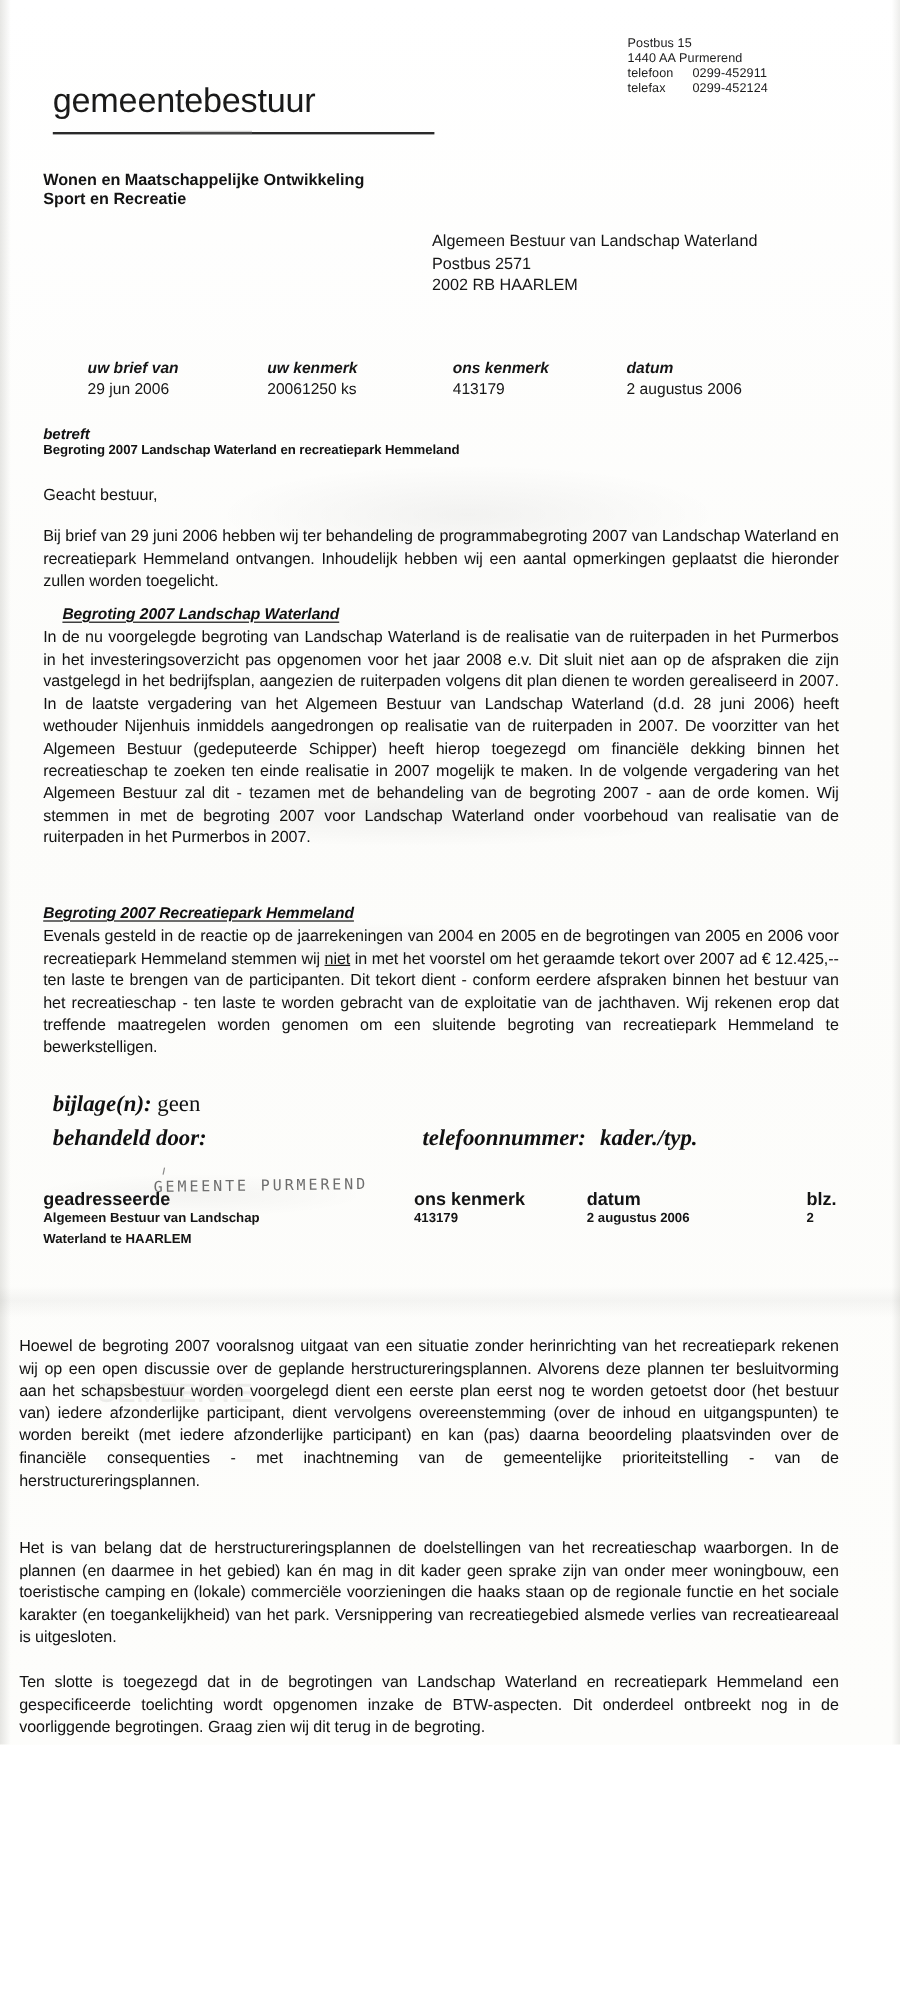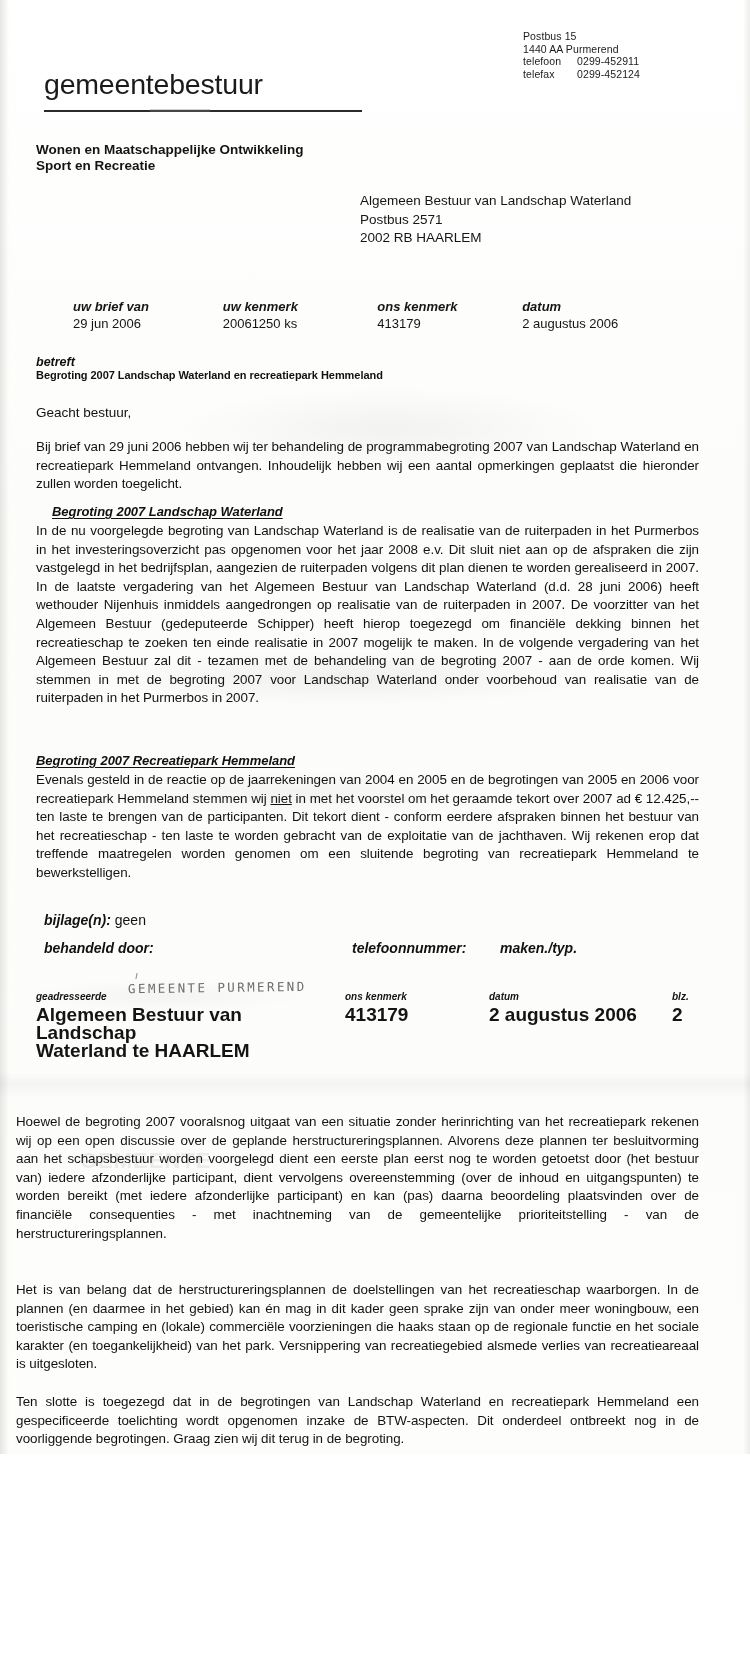--- a/index.html
+++ b/index.html
@@ -162,37 +162,37 @@
     font-weight: bold;
     text-decoration: underline;
     text-underline-offset: 2px;
     letter-spacing: -0.05px;
   }
   u.inline-u { text-decoration: underline; }
 
   
   .field-line {
     position: absolute;
-    font-size: 14px;
+    font-size: 19px;
     line-height: 17px;
+    font-family: Liberation Serif, serif;
   }
   .field-line i { font-weight: bold; font-style: italic; }
 
   
   .p2head-lbl {
     position: absolute;
-    font-size: 10px;
-    font-style: italic;
+    font-size: 15px;
     font-weight: bold;
     color: #141414;
     text-align: center;
   }
   .p2head-val {
     position: absolute;
-    font-size: 19px;
+    font-size: 11px;
     font-weight: bold;
     line-height: 18px;
     color: #141414;
   }
   .stamp {
     position: absolute;
     left: 128px;
     top: 980px;
     font-family: "DejaVu Sans Mono", monospace;
     font-size: 12.5px;
@@ -310,21 +310,21 @@
     <i>bijlage(n):</i>
     <span>geen</span>
   </div>
   <div class="field-line" style="left:44px; top:940px;">
     <i>behandeld door:</i>
   </div>
   <div class="field-line" style="left:352px; top:940px;">
     <i>telefoonnummer:</i>
   </div>
   <div class="field-line" style="left:500px; top:940px;">
-    <i>maken./typ.</i>
+    <i>kader./typ.</i>
   </div>
 
   <div class="stamp-tick"></div>
   <div class="stamp">GEMEENTE PURMEREND</div>
 
   <div class="p2head-lbl" style="left:36px; top:991px;">geadresseerde</div>
   <div class="p2head-val" style="left:36px; top:1006px; width:300px;">
     <div>Algemeen Bestuur van Landschap</div>
     <div>Waterland te HAARLEM</div>
   </div>

